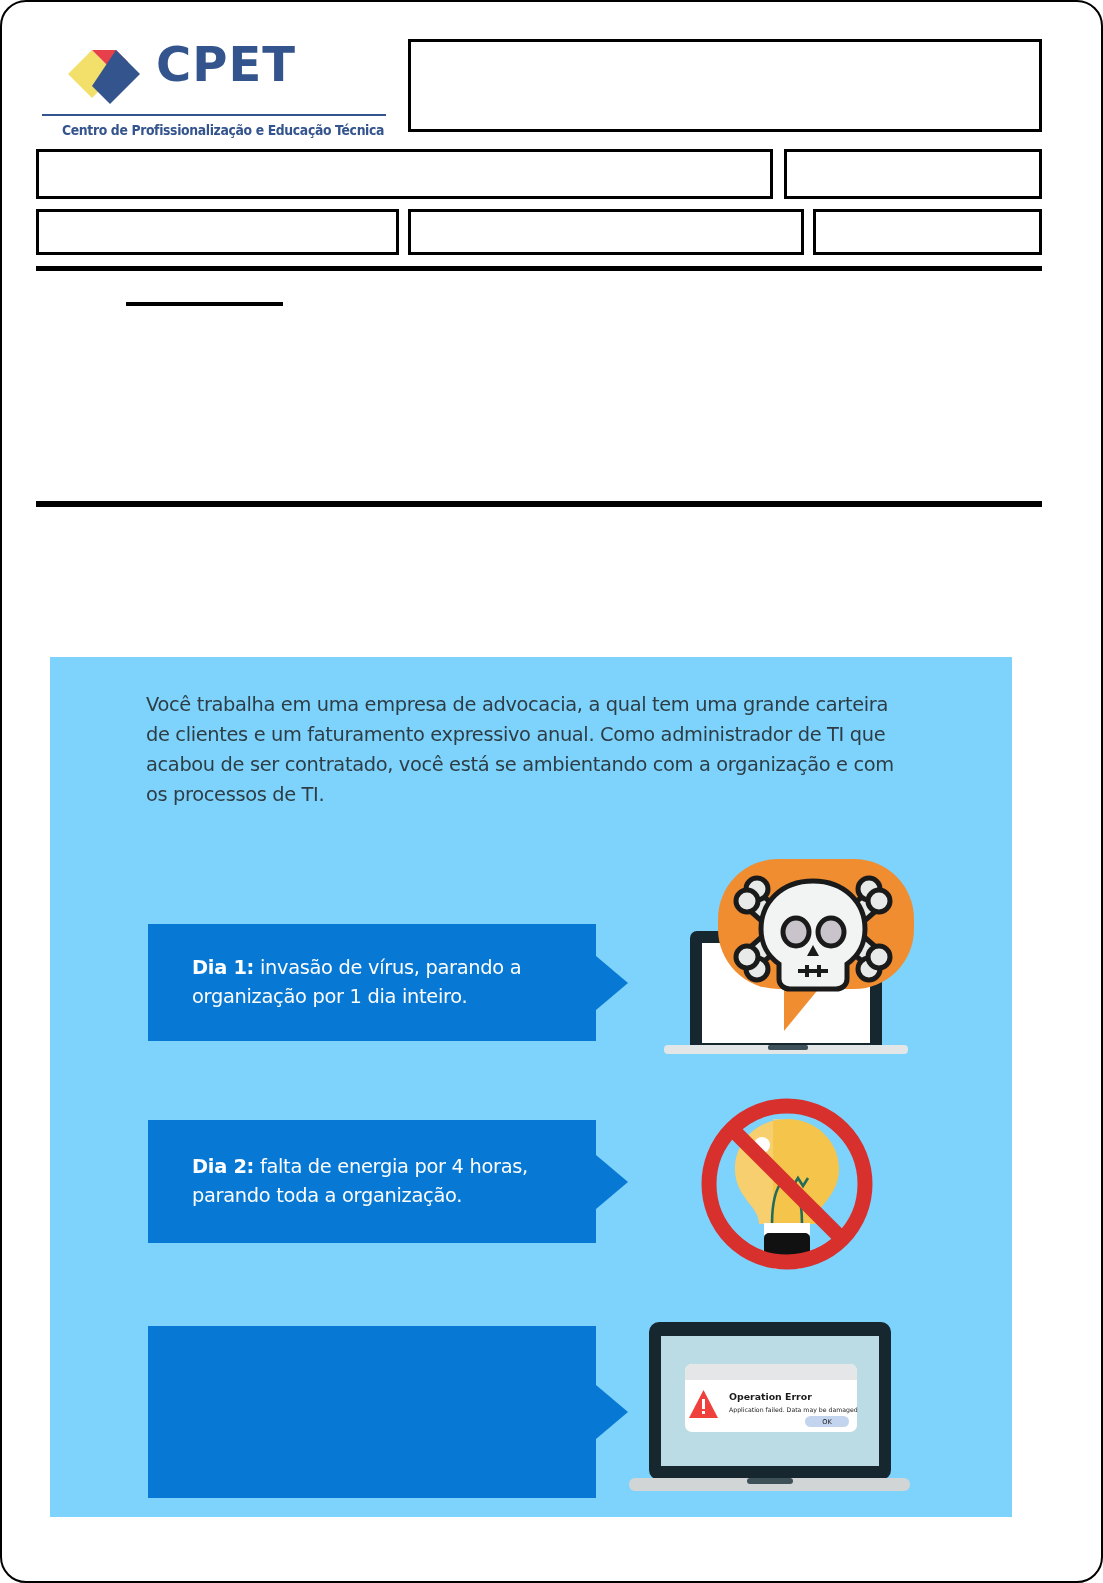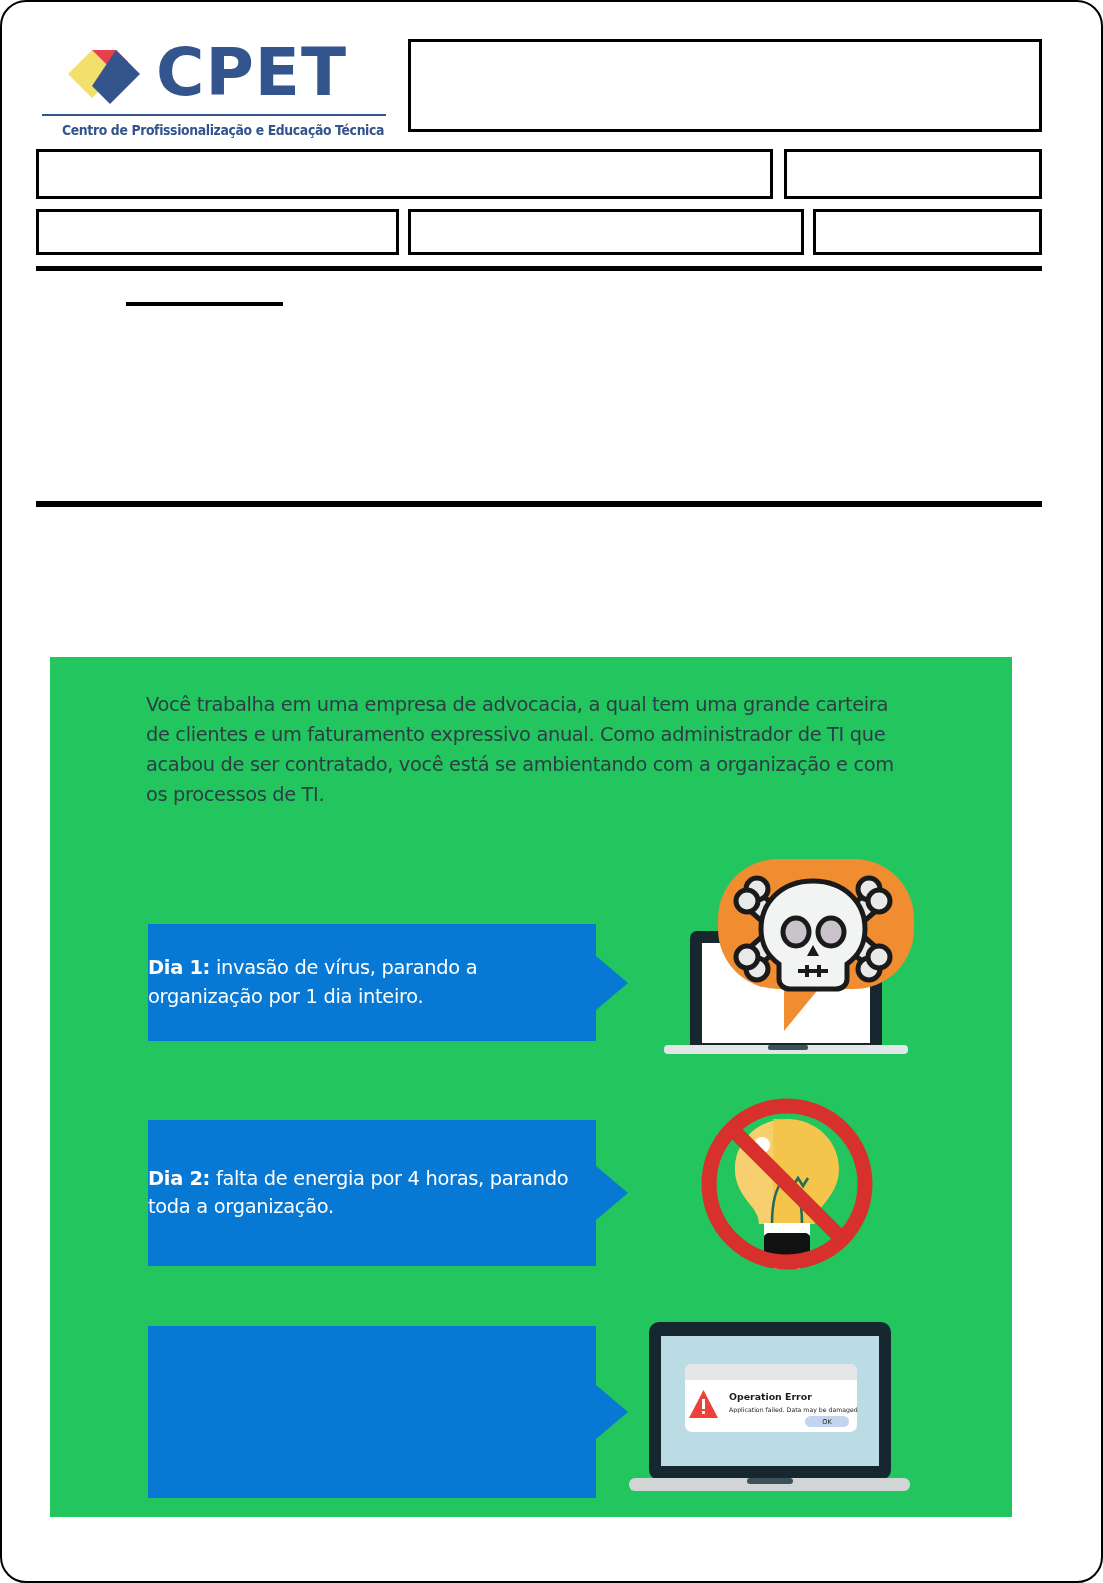--- a/index.html
+++ b/index.html
@@ -35,21 +35,21 @@
     top: 8px;
     width: 84px;
     height: 84px;
   }
   .logo-word {
     position: absolute;
     left: 118px;
     top: 14px;
     font-family: "DejaVu Sans", sans-serif;
     font-weight: bold;
-    font-size: 66px;
+    font-size: 48px;
     letter-spacing: 1px;
     color: #33548C;
     line-height: 1;
   }
   .logo-rule {
     position: absolute;
     left: 4px;
     top: 88px;
     width: 344px;
     height: 2px;
@@ -92,21 +92,21 @@
   .hr-short  { left: 124px; top: 300px; width: 157px;  height: 4px; }
   .hr-main   { left: 34px;  top: 499px; width: 1006px; height: 6px; }
 
   
   .panel {
     position: absolute;
     left: 48px;
     top: 655px;
     width: 962px;
     height: 860px;
-    background: #22c55e;
+    background: #7dd3fc;
   }
 
   .intro {
     position: absolute;
     left: 96px;
     top: 33px;
     width: 760px;
     font-family: "DejaVu Sans", sans-serif;
     font-size: 19.4px;
     line-height: 1.54;
@@ -119,41 +119,42 @@
   
   .callout {
     position: absolute;
     background: #0779D4;
     color: #ffffff;
     box-sizing: border-box;
     display: flex;
     align-items: center;
   }
   .callout .ctext {
+    padding-left: 44px;
     padding-right: 20px;
     font-family: "DejaVu Sans", sans-serif;
     font-size: 19.4px;
     line-height: 1.46;
     letter-spacing: -0.3px;
   }
   .callout .ctext b { font-weight: bold; }
   .callout .ctext i { font-style: italic; }
   .arrow {
     position: absolute;
     left: 100%;
     top: 50%;
     transform: translateY(-50%);
     width: 0;
     height: 0;
     border-top: 27px solid transparent;
     border-bottom: 27px solid transparent;
     border-left: 32px solid #0779D4;
   }
   .c1 { left: 98px;  top: 267px; width: 448px; height: 117px; }
-  .c2 { left: 98px;  top: 463px; width: 448px; height: 146px; }
+  .c2 { left: 98px;  top: 463px; width: 448px; height: 123px; }
   .c3 { left: 98px;  top: 669px; width: 448px; height: 172px; }
 
   
   .illus { position: absolute; }
   .i1 { left: 600px; top: 198px; width: 285px; height: 205px; }
   .i2 { left: 630px; top: 440px; width: 215px; height: 175px; }
   .i3 { left: 577px; top: 655px; width: 285px; height: 195px; }
 
   svg { display: block; }
 </style>

